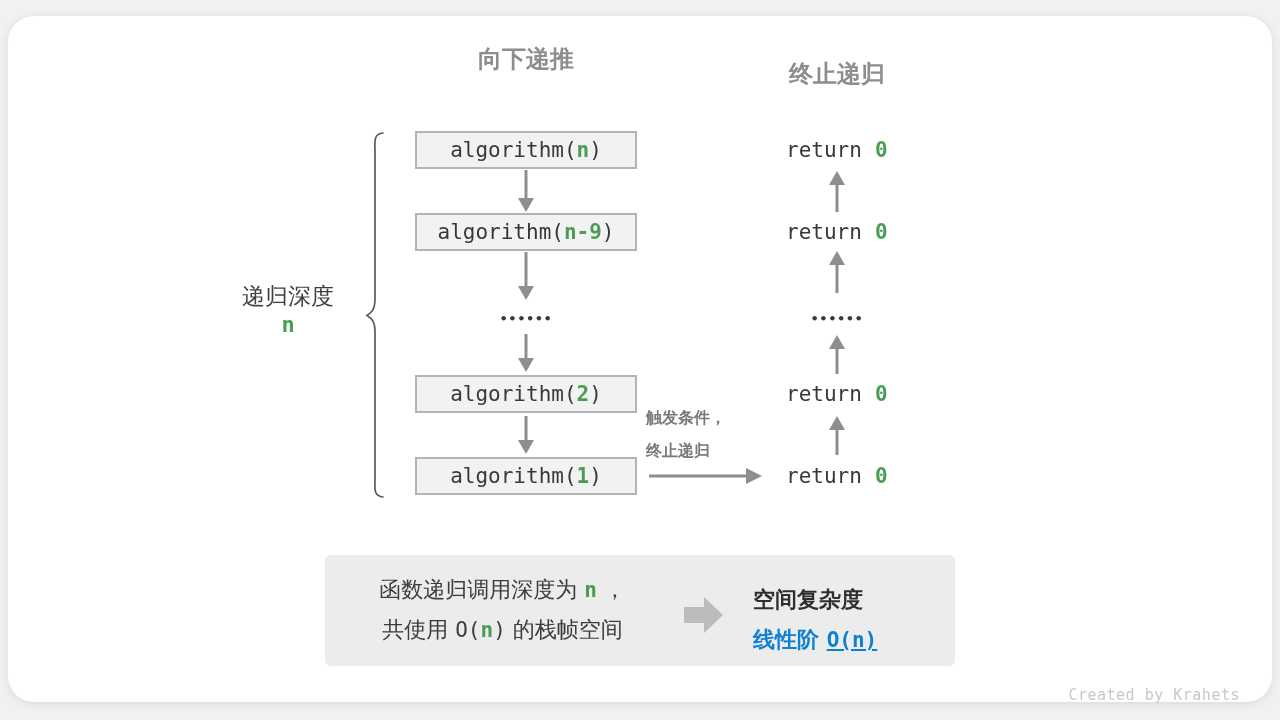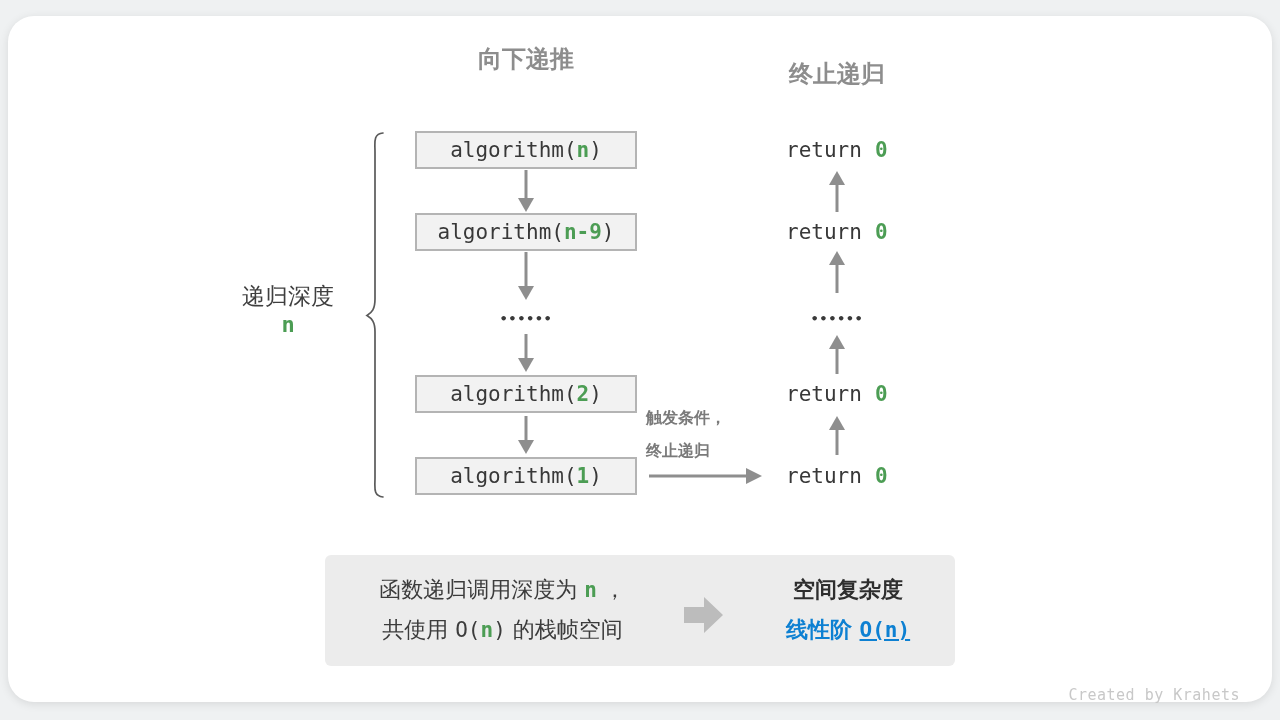--- a/index.html
+++ b/index.html
@@ -72,21 +72,21 @@
   }
   .sum-left {
     position:absolute; left:15px; top:15px; width:325px; text-align:center;
     font-size:22px; color:#3c3c3c; line-height:40px; white-space:nowrap;
   }
   .mono {
     font-family:"DejaVu Sans Mono","Liberation Mono",monospace;
     font-size:21px;
   }
   .sum-right {
-    position:absolute; left:428px; top:15px; width:190px; text-align:center;
+    position:absolute; left:428px; top:25px; width:190px; 
     font-size:22px; line-height:40px; white-space:nowrap;
   }
   .sum-right .title  { font-weight:700; color:#2e2e2e; }
   .sum-right .result { font-weight:700; color:var(--blue); }
   .sum-right .result .mono { font-weight:700;text-decoration:underline; }
 
   .watermark {
     position:absolute; left:1030px; top:676px; width:210px; text-align:right;
     font-family:"DejaVu Sans Mono","Liberation Mono",monospace;
     font-size:15px; color:#c8c8c8; z-index:2; letter-spacing:0.5px;margin-top:10px;

